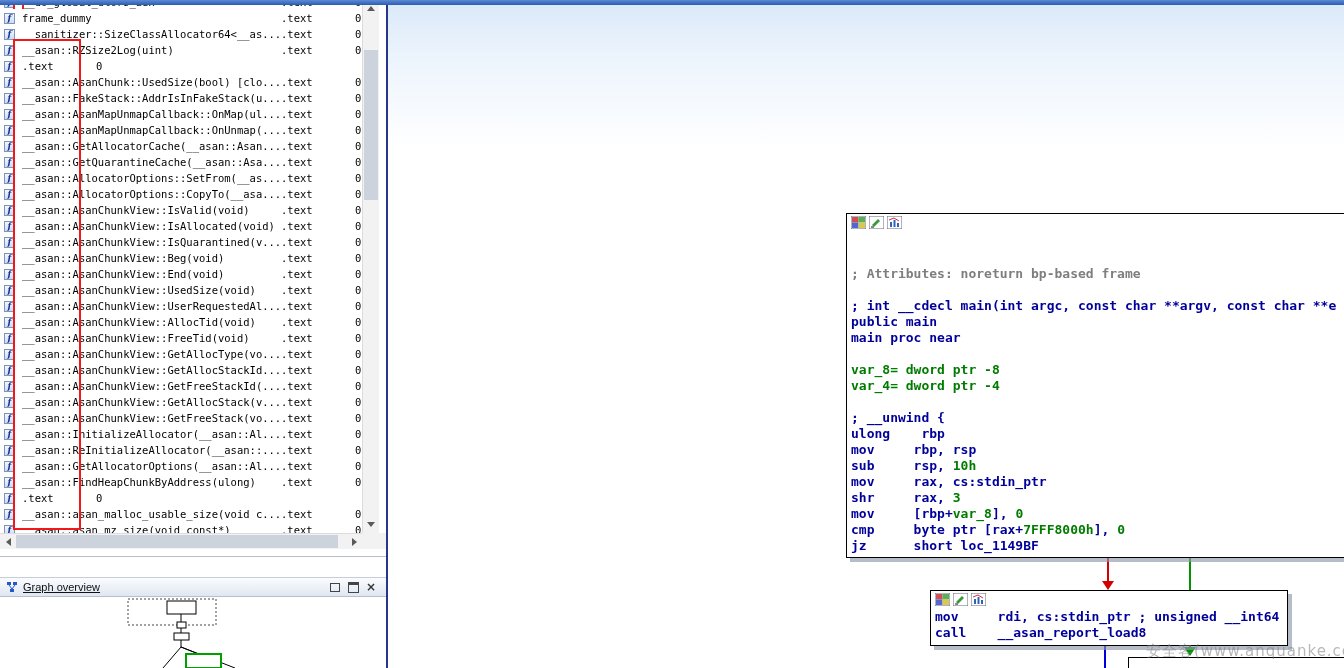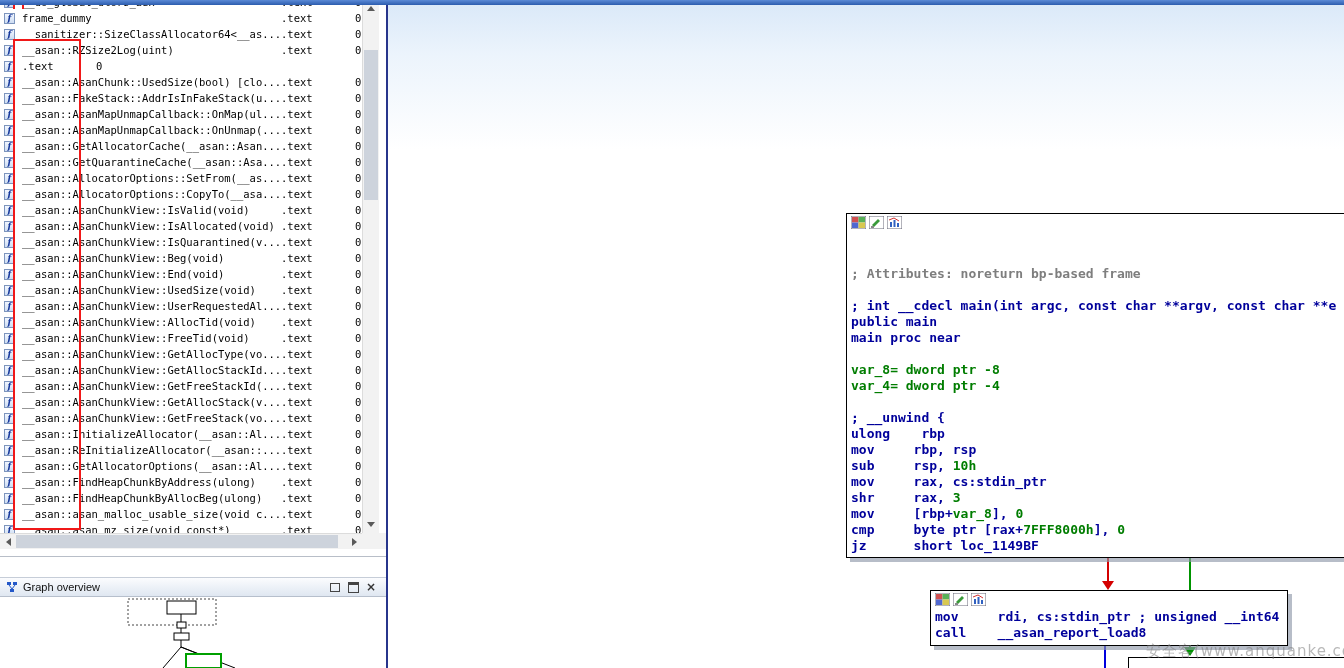--- a/index.html
+++ b/index.html
@@ -45,21 +45,21 @@
   .red-box{position:absolute;left:13px;top:39px;width:64px;height:487px;border:2px solid #f01818;z-index:30;}
   .red-frag{position:absolute;left:13px;top:0;width:7px;height:9px;border-left:2px solid #f01818;
             border-right:2px solid #f01818;z-index:45;}
 
   
   .ov-panel{position:absolute;left:0;top:577px;width:386px;height:91px;background:#fff;}
   .ov-title{position:absolute;left:0;top:0;width:100%;height:20px;box-sizing:border-box;
             background:linear-gradient(#fbfcfe,#dfe7f1);border-top:1px solid #c6cdd8;
             border-bottom:1px solid #b6bfcc;display:flex;align-items:center;padding:0 6px;
             font-size:11px;color:#111;}
-  .ov-title .label{margin-left:5px;flex:1 1 auto;}
+  .ov-title .label{margin-left:5px;flex:1 1 auto;text-decoration:underline;}
   .ov-btn{width:18px;height:14px;display:flex;align-items:center;justify-content:center;color:#333;cursor:default;}
   .ic-max{width:8px;height:7px;border:1px solid #444;}
   .ic-float{width:9px;height:7px;border:1px solid #444;border-top:3px solid #444;}
   .ic-close{font:bold 12px/12px "DejaVu Sans",sans-serif;}
   .ov-content{position:absolute;left:0;top:20px;right:2px;bottom:0;background:#fff;overflow:hidden;}
 
   
   .canvas{position:absolute;left:388px;top:0;width:1040px;height:668px;
           background:linear-gradient(180deg,#d9e8f8 0px,#ecf4fc 55px,#ffffff 150px);}
   .edges{position:absolute;left:0;top:0;z-index:1;pointer-events:none;}
@@ -302,21 +302,20 @@
 
   <div class="func-row">
     <span class="fn-icon">f</span>
     <span class="fn-name">__asan::FindHeapChunkByAddress(ulong)</span>
     <span class="fn-seg">.text</span>
     <span class="fn-start">0</span>
   </div>
 
   <div class="func-row">
     <span class="fn-icon">f</span>
-    <span class="fn-name">__asan::FindHeapChunkByAllocBeg(ulong)</span>
     <span class="fn-seg">.text</span>
     <span class="fn-start">0</span>
   </div>
 
   <div class="func-row">
     <span class="fn-icon">f</span>
     <span class="fn-name">__asan::asan_malloc_usable_size(void c...</span>
     <span class="fn-seg">.text</span>
     <span class="fn-start">0</span>
   </div>

